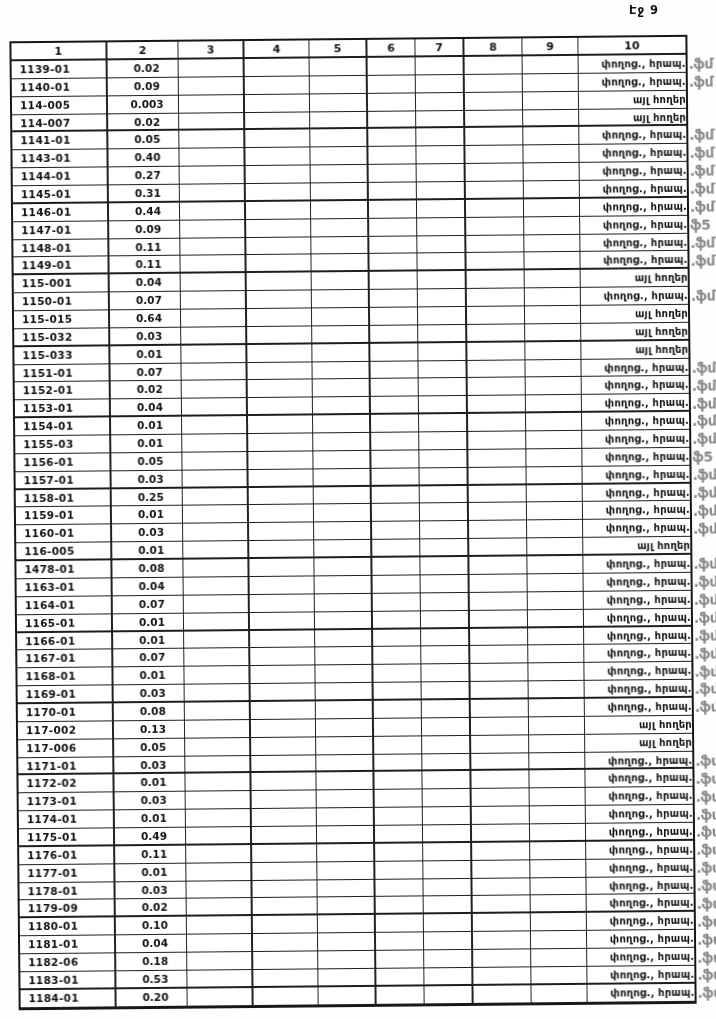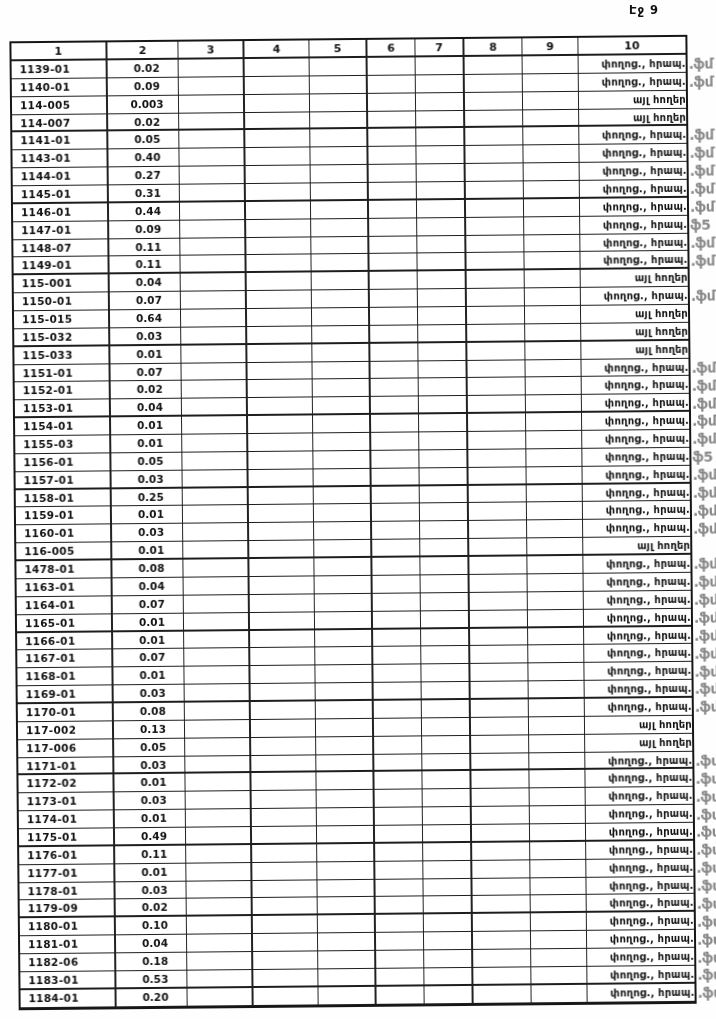--- a/index.html
+++ b/index.html
@@ -159,21 +159,21 @@
         <div class="cell c1">1147-01</div>
         <div class="cell c2">0.09</div>
         <div class="cell c3"></div>
         <div class="cell c4"></div>
         <div class="cell c5"></div>
         <div class="cell c6"></div>
         <div class="cell c7"></div>
         <div class="cell c8"></div>
         <div class="cell c9"></div>
         <div class="cell c10">փողոց., հրապ.</div>
-        <div class="cell c1">1148-07</div>
+        <div class="cell c1">1148-01</div>
         <div class="cell c2">0.11</div>
         <div class="cell c3"></div>
         <div class="cell c4"></div>
         <div class="cell c5"></div>
         <div class="cell c6"></div>
         <div class="cell c7"></div>
         <div class="cell c8"></div>
         <div class="cell c9"></div>
         <div class="cell c10">փողոց., հրապ.</div>
         <div class="cell c1 hb">1149-01</div>

